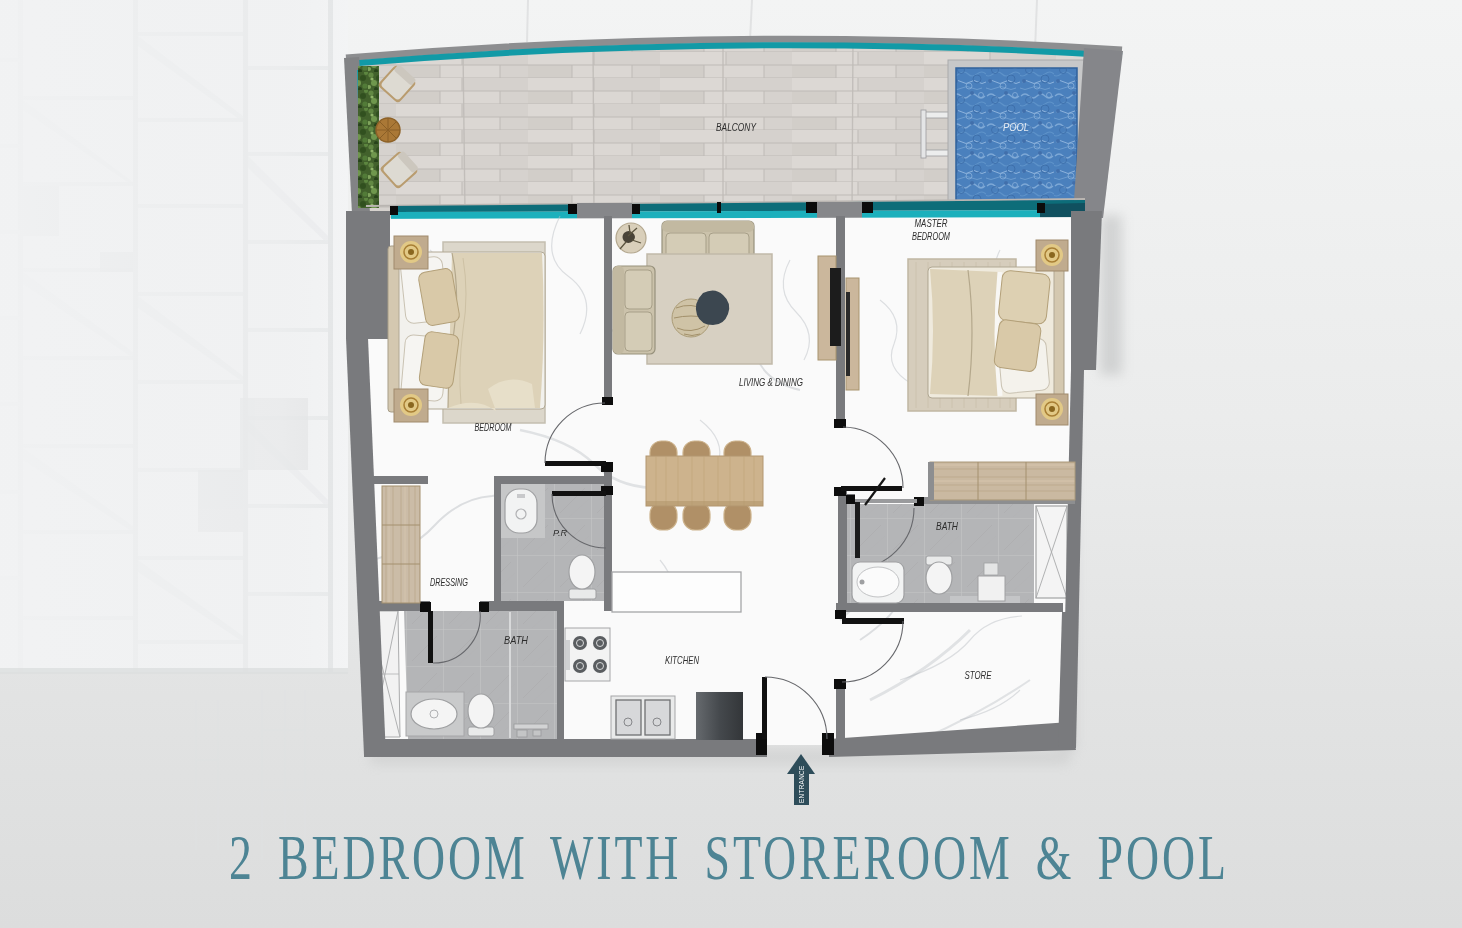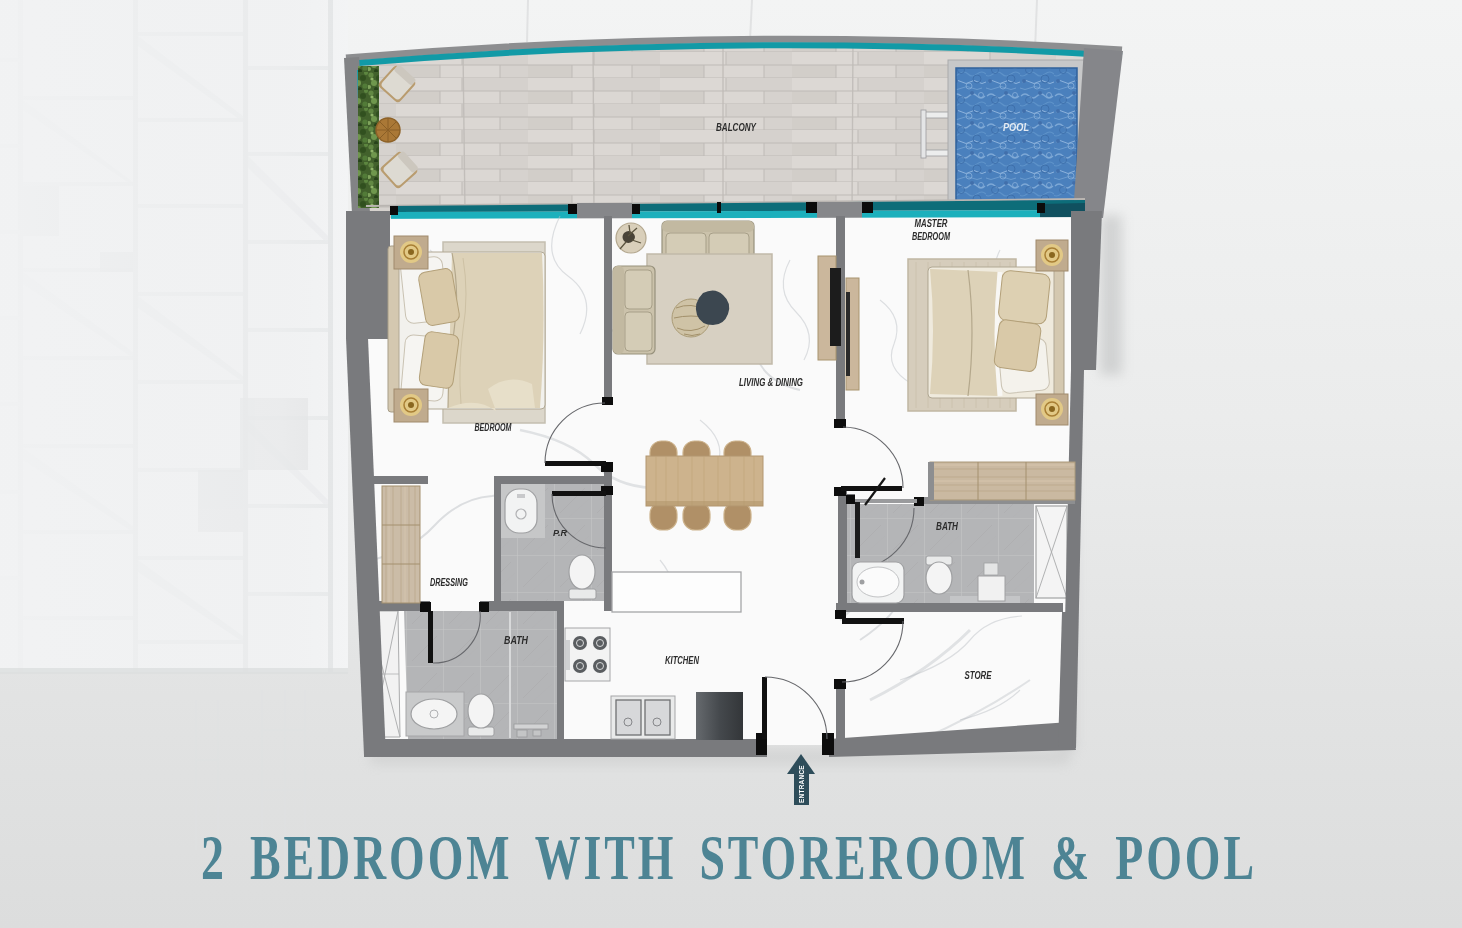--- a/index.html
+++ b/index.html
@@ -1,16 +1,16 @@
 <!DOCTYPE html>
 <html><head>
 <meta charset="utf-8">
 <style>
 html,body{margin:0;padding:0;background:#e7e8e8;}
-#page{position:relative;width:1462px;height:928px;overflow:hidden;font-family:"Liberation Sans",sans-serif;font-weight:bold;}
+#page{position:relative;width:1462px;height:928px;overflow:hidden;font-family:"Liberation Sans",sans-serif;}
 </style>
 </head>
 <body>
 <div id="page">
 <svg width="1462" height="928" viewBox="0 0 1462 928">
 <defs>
 <linearGradient id="bgGrad" x1="0" y1="0" x2="0" y2="1">
 <stop offset="0" stop-color="#f3f4f4"></stop>
 <stop offset="0.45" stop-color="#ebecec"></stop>
 <stop offset="0.75" stop-color="#e2e3e3"></stop>

